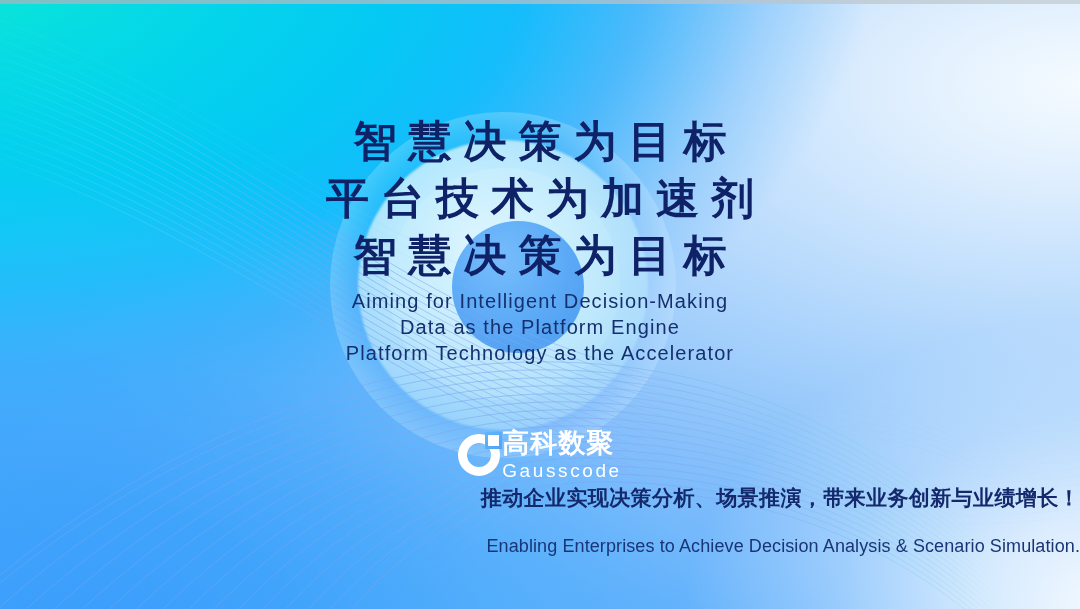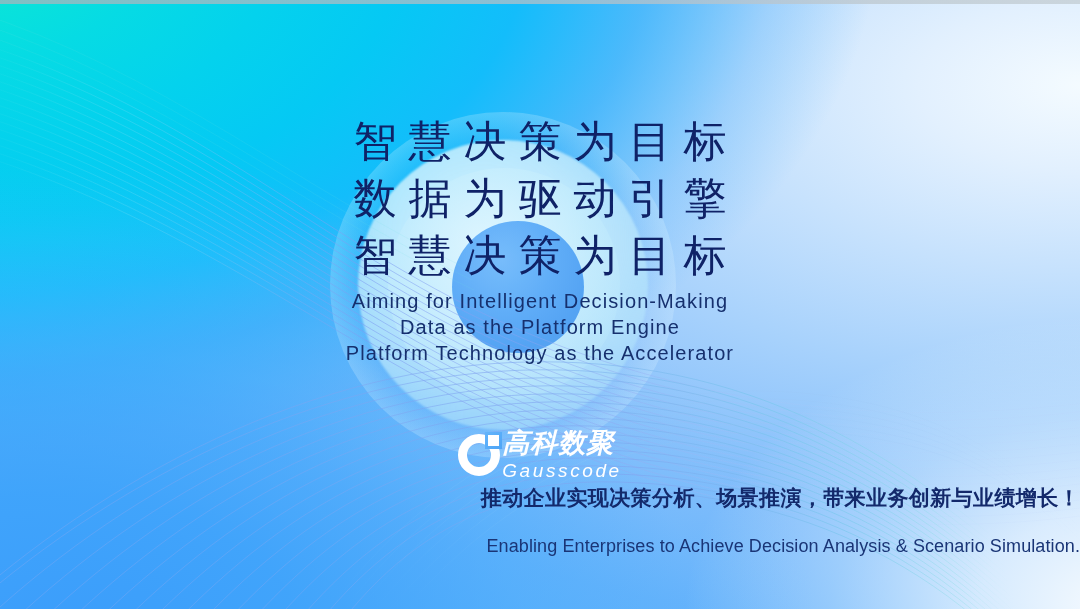--- a/index.html
+++ b/index.html
@@ -83,21 +83,21 @@
   .content{position:absolute; inset:0;}
 
   .headline{
     position:absolute;
     left:0; right:0; top:113px;
     text-align:center;
   }
   .headline .cn-line{
     color:#0f2267;
     font-size:43px;
-    font-weight:normal;
+    font-weight:bold;
     letter-spacing:12px;
     line-height:57px;
     text-indent:12px;
     white-space:nowrap;
   }
   .subhead{
     position:absolute;
     left:0; right:0; top:288px;
     text-align:center;
   }
@@ -111,21 +111,21 @@
   }
 
   
   .logo{
     position:absolute;
     left:0; right:0; top:430px;
     display:flex;
     justify-content:center;
     align-items:center;
   }
-  .logo-inner{display:flex;align-items:center;gap:2px;font-style:italic;}
+  .logo-inner{display:flex;align-items:center;gap:2px;}
   .logo-mark{
     position:relative;
     width:42px;height:42px;flex:0 0 42px;
   }
   .logo-mark .ring{
     position:absolute;inset:0;
     border-radius:50%;
     border:9px solid #ffffff;
   }
   .logo-mark .notch{
@@ -279,21 +279,21 @@
         <path d="M-30,20 C160,80 302,200 472,280"></path>
         <path d="M-30,30 C160,90 304,210 474,290"></path>
       </g>
     </svg>
   </div>
 
   <div class="content">
 
     <div class="headline">
       <div class="cn-line">智慧决策为目标</div>
-      <div class="cn-line">数据为驱动引擎</div>
+      <div class="cn-line">平台技术为加速剂</div>
       <div class="cn-line">智慧决策为目标</div>
     </div>
 
     <div class="subhead">
       <div class="en-line">Aiming for Intelligent Decision-Making</div>
       <div class="en-line">Data as the Platform Engine</div>
       <div class="en-line">Platform Technology as the Accelerator</div>
     </div>
 
     <div class="logo">

